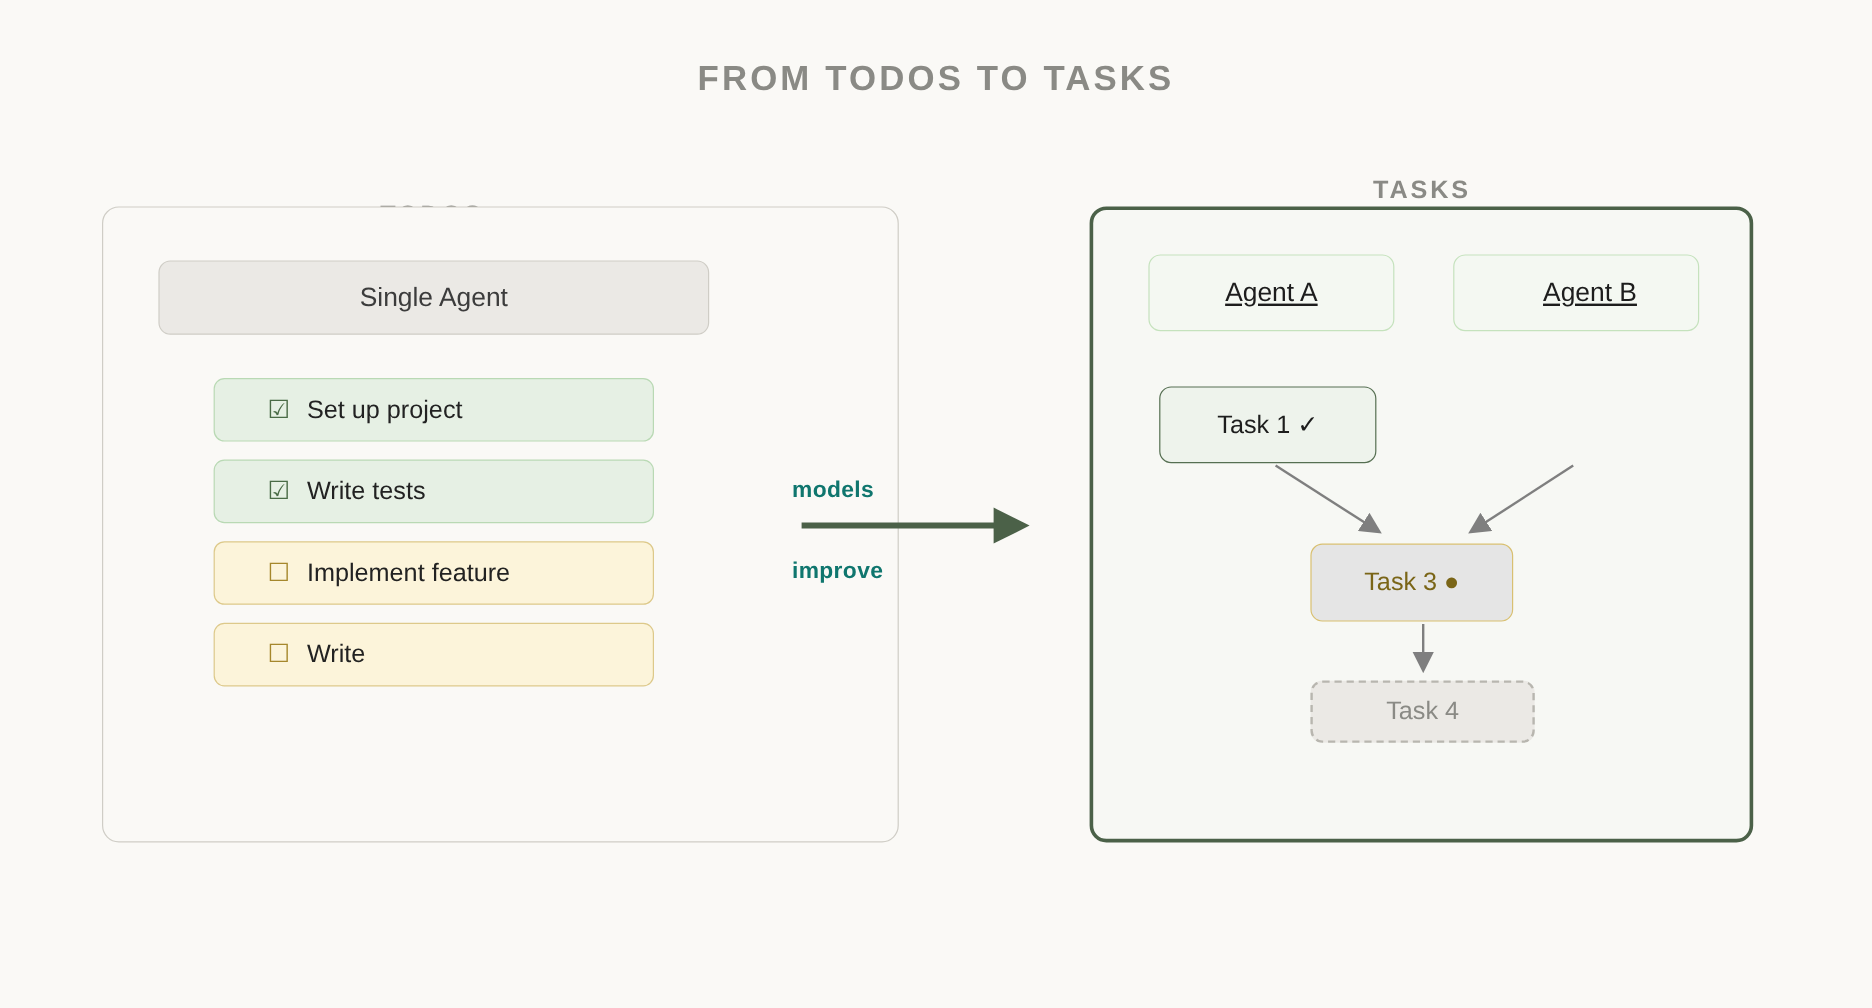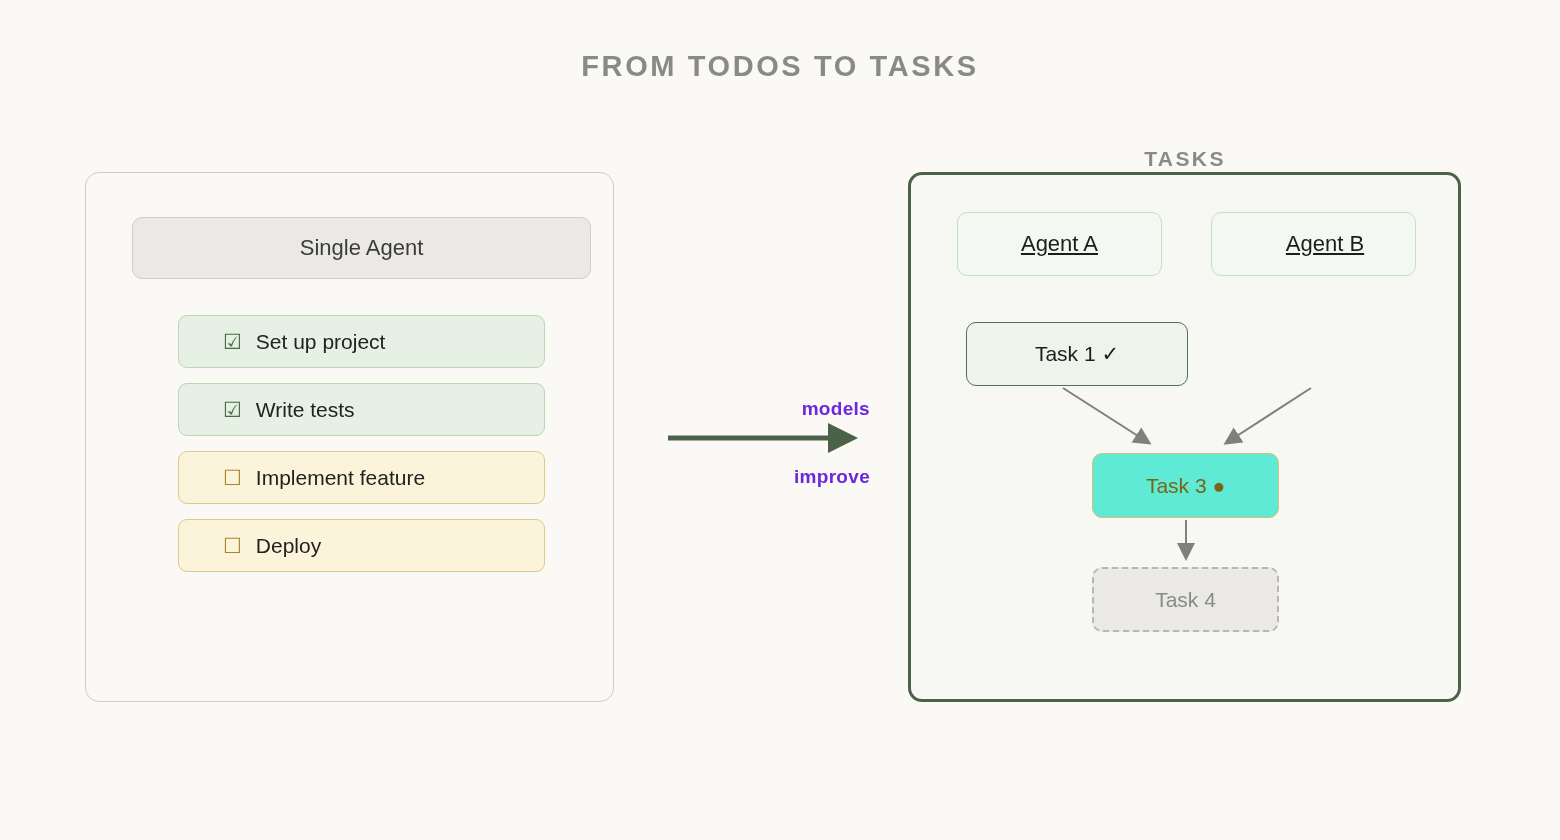--- a/index.html
+++ b/index.html
@@ -29,21 +29,21 @@
     color:#8a8a85;
     text-align:center;
   }
   #heading-todos{ left:180px; width:360px;margin-top:44px; }
   #heading-tasks{ left:1005px; width:360px;margin-top:23px; }
 
   
   .panel{ position:absolute; border-radius:14px; }
 
   #todos-panel{
-    left:85px; top:172px; width:529px; height:530px;
+    left:85px; top:172px; width:664px; height:530px;
     background:#faf9f6;
     border:1.5px solid #cfcdc6;
   }
   #tasks-panel{
     left:908px; top:172px; width:553px; height:530px;
     background:#f7f8f4;
     border:3px solid #4b6148;
   }
 
   
@@ -89,23 +89,23 @@
   #todo-2{ top:278px; }
   #todo-3{ top:346px; }
 
   
   #flow-arrow{
     position:absolute; left:660px; top:390px;
     width:210px; height:100px;
   }
   .arrow-label{
     position:absolute; width:100%;
-    text-align:right;
+    text-align:left;
     font-size:19px; font-weight:bold;
-    color:#6d28d9;
+    color:#0f766e;
     letter-spacing:.3px;
   }
   #label-models{ top:8px; }
   #label-improve{ top:76px; }
 
   
   .agent-chip{
     position:absolute; top:37px;
     width:205px; height:64px;
     background:#f4f8f2;
@@ -118,38 +118,38 @@
   #agent-1{ left:300px;padding-left:23px; }
 
   
   .task-node{
     position:absolute;
     display:flex; align-items:center; justify-content:center;
     border-radius:10px;
     font-size:21px;
   }
   .task-done{
-    top:147px; width:222px; height:64px;
+    top:147px; width:181px; height:64px;
     background:#eef3ec;
     border:1.8px solid #566f52;
     color:#1d1d1d;
   }
   #task-1{ left:55px; }
   #task-2{ left:308px; }
 
   #task-3{
     left:181px; top:278px;
-    width:187px; height:65px;
-    background:#5eead4;
+    width:169px; height:65px;
+    background:#e5e5e5;
     border:1.8px solid #d9c071;
     color:#7a6517;
   }
   #task-4{
     left:181px; top:392px;
-    width:187px; height:65px;
+    width:187px; height:52px;
     background:#ebe9e5;
     border:2px dashed #b8b6af;
     color:#8a8a85;
   }
 
   
   #connectors{
     position:absolute; left:0; top:0;
     width:553px; height:530px;
     pointer-events:none;
@@ -179,21 +179,21 @@
     <span>Write tests</span>
   </div>
 
   <div class="todo-item todo-pending" id="todo-2">
     <span class="box">☐</span>
     <span>Implement feature</span>
   </div>
 
   <div class="todo-item todo-pending" id="todo-3">
     <span class="box">☐</span>
-    <span>Deploy</span>
+    <span>Write</span>
   </div>
 
 </div>
 
 <div id="flow-arrow">
   <div class="arrow-label" id="label-models">models</div>
   <svg width="210" height="100" style="position:absolute;left:0;top:0;">
     <line x1="8" y1="48" x2="170" y2="48" stroke="#4b6148" stroke-width="5"></line>
     <polygon points="168,33 198,48 168,63" fill="#4b6148"></polygon>
   </svg>

